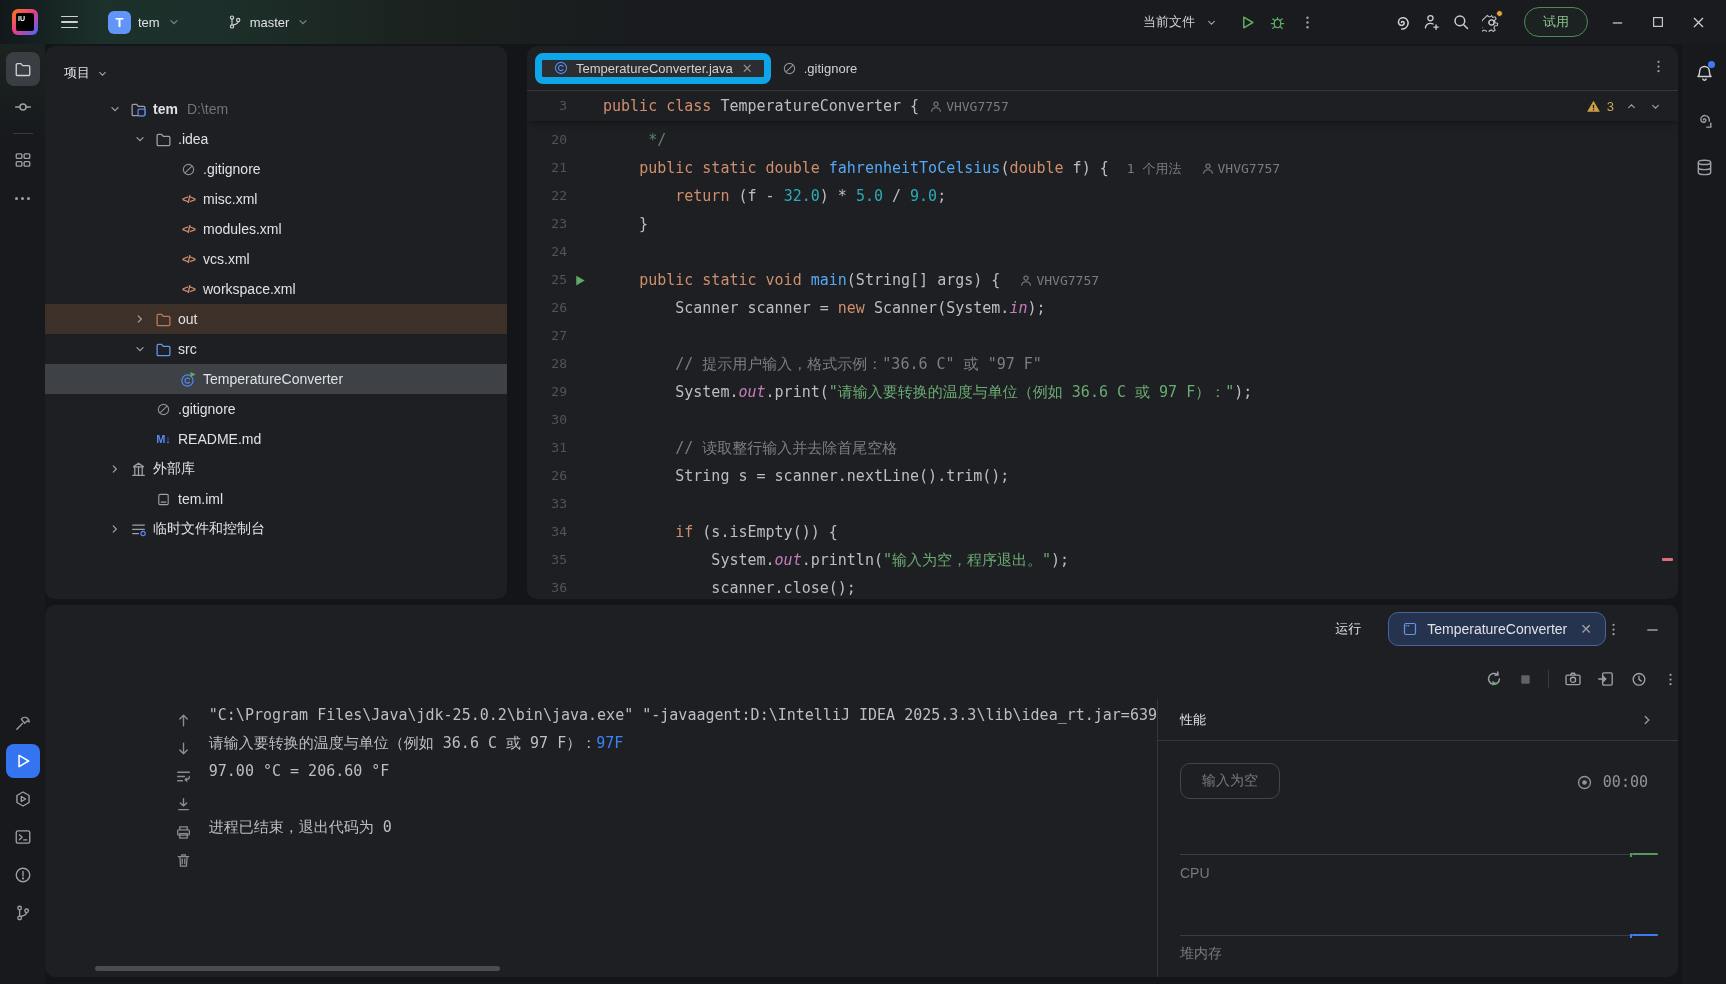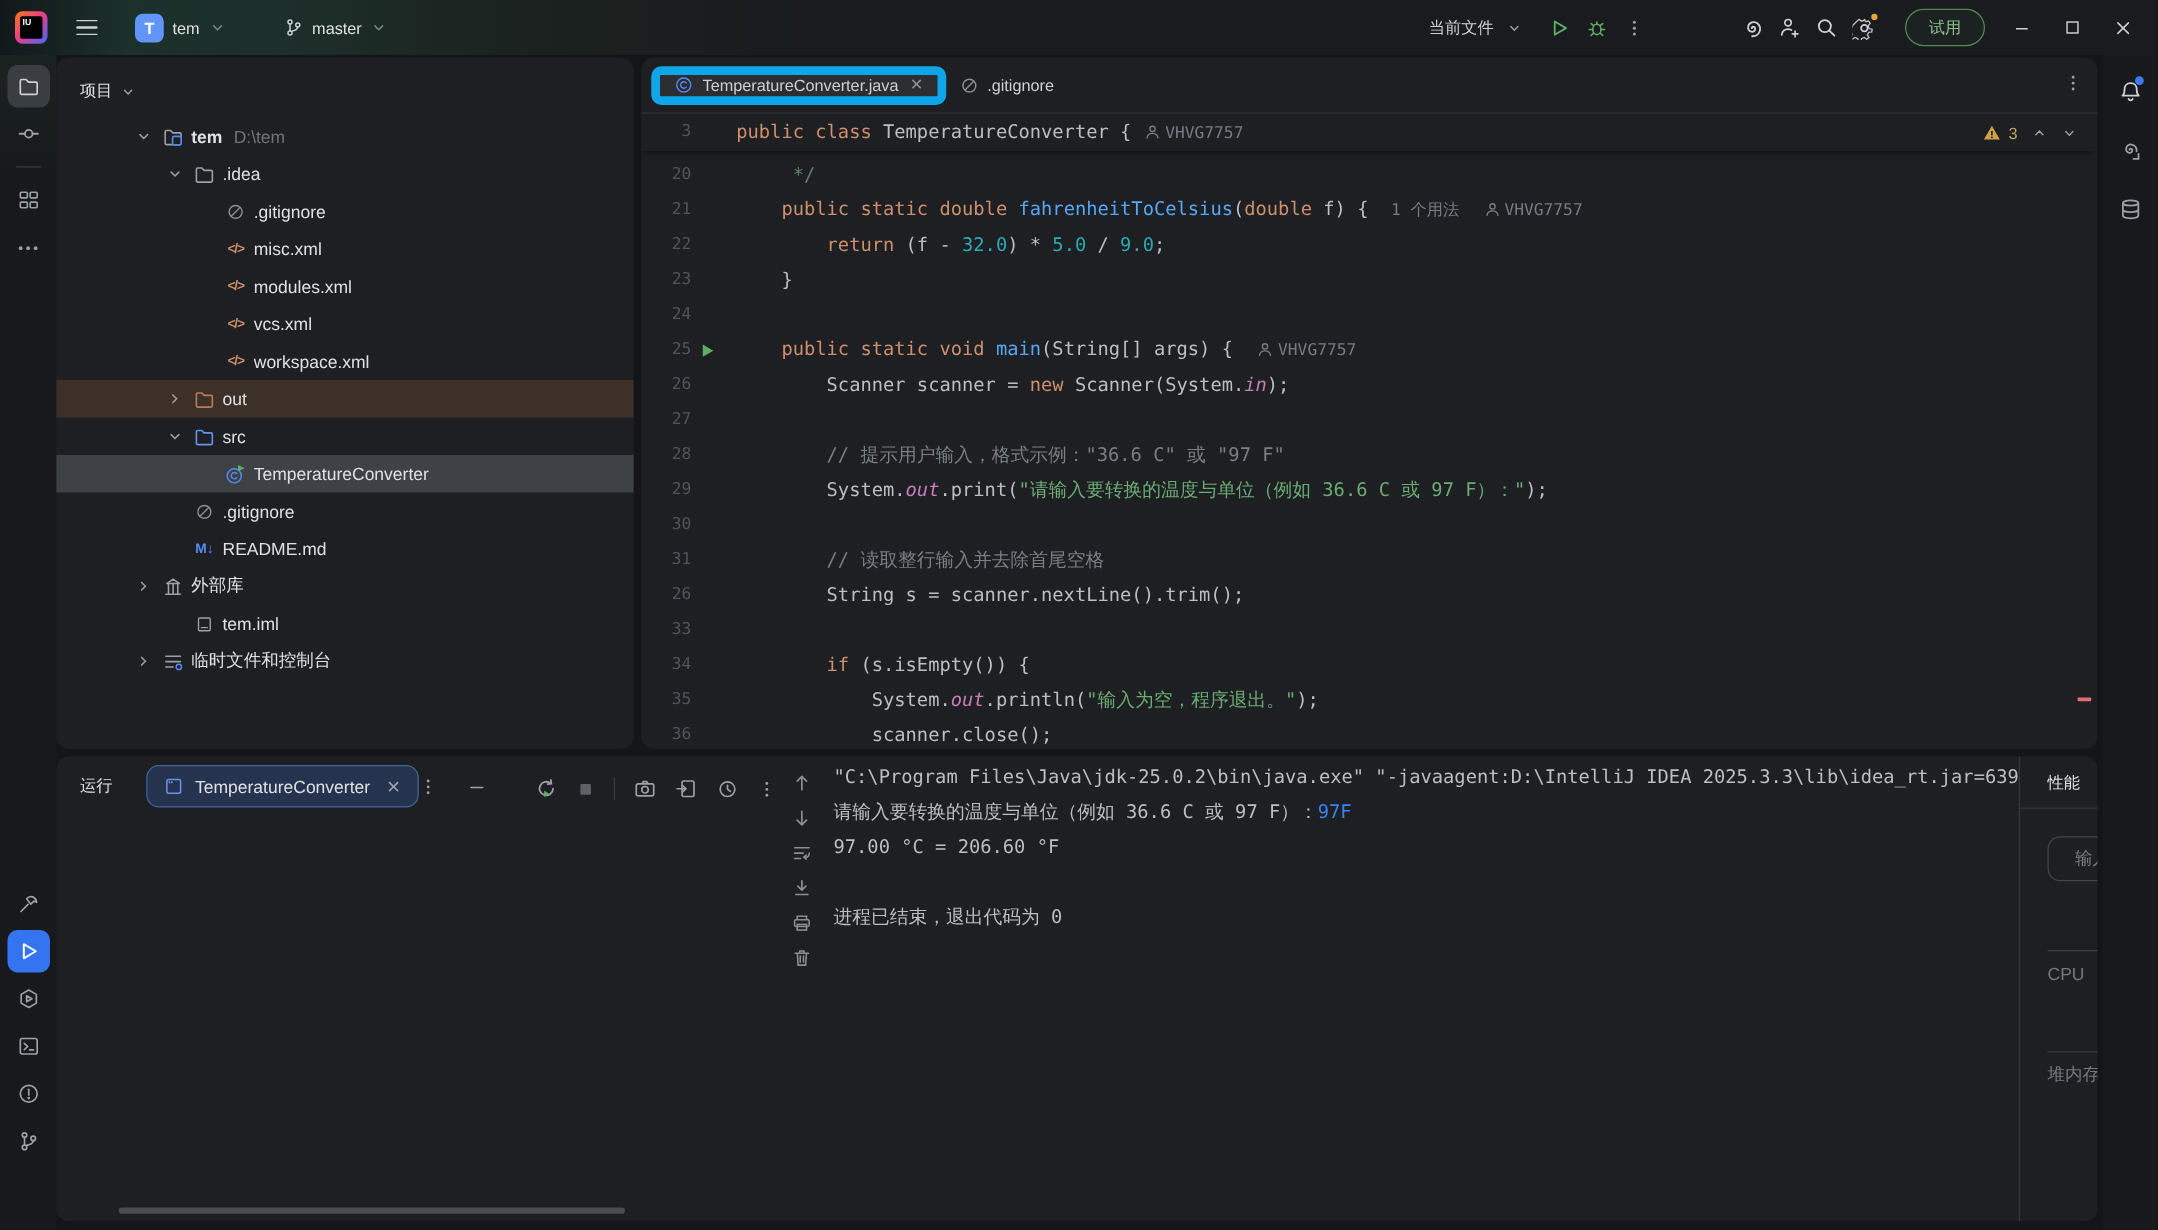--- a/index.html
+++ b/index.html
@@ -57,21 +57,21 @@
   .ab-spacer { flex:1; }
   .dots3 { display:flex; gap:3px; }
   .dots3 i { width:3px; height:3px; border-radius:50%; background:#9da0a8; display:block;}
 
   .right-strip { width:44px; flex:none; display:flex; flex-direction:column; align-items:center;
     padding-top:12px; gap:13px; background:#17191c; }
   .rs-btn { width:34px; height:34px; border-radius:8px; display:flex; align-items:center; justify-content:center; position:relative;}
   .bell-dot { position:absolute; top:5px; right:6px; width:7px; height:7px; border-radius:50%; background:#3f7bf0; }
 
   .main-col { flex:1; min-width:0; display:flex; flex-direction:column; padding:2px 4px 7px 0; }
-  .top-row { height:553px; flex:none; display:flex; gap:6px; }
+  .top-row { height:553px; flex:none; display:flex; gap:20px; }
   .island { background:#1e1f22; border-radius:10px; overflow:hidden; position:relative; }
 
   
   .project-panel { width:462px; flex:none; }
   .panel-header { height:42px; display:flex; align-items:center; gap:6px; padding:12px 0 0 19px; font-size:13px; }
   .tree { margin-top:6px; }
   .tree-row { height:30px; display:flex; align-items:center; font-size:14px; white-space:nowrap; cursor:default;}
   .tree-row.sel { background:#3e4145; }
   .tree-row.hl  { background:#3c3029; }
   .t-chev { width:23px; flex:none; display:flex; justify-content:center; }
@@ -100,21 +100,21 @@
   .code-area { flex:1; padding-top:5px; overflow:hidden;}
   .code-line { height:28px; display:flex; align-items:center; }
   .seg-kw{color:#cf8e6d} .seg-num{color:#2aacb8} .seg-str{color:#6aab73}
   .seg-cmt{color:#7a7e85} .seg-doc{color:#5f826b} .seg-field{color:#c77dbb;font-style:italic}
   .seg-meth{color:#56a8f5} .seg-p{color:#bcbec4}
   .seg-hint{color:#767b84; font-size:13px;}
   .person-ic { display:inline-block; vertical-align:-2px; margin:0 4px 0 2px;}
   .stripe-mark { position:absolute; right:5px; top:512px; width:11px; height:3px; background:#e16d78; border-radius:1px; z-index:3;}
 
   
-  .run-panel { flex:1; margin-top:6px; display:flex; flex-direction:row; min-height:0;}
+  .run-panel { flex:1; margin-top:6px; display:flex; flex-direction:column; min-height:0;align-items:flex-end;}
   .run-header { height:48px; flex:none; display:flex; align-items:center; padding:0 18px 0 19px; }
   .run-title { font-size:13px; margin-right:27px; }
   .rtab { height:34px; display:flex; align-items:center; gap:9px; padding:0 13px;
      background:#26334f; border:1px solid #44639f; border-radius:10px; font-size:14px;}
   .rtab .x { color:#9da0a8; margin-left:4px;}
   .rh-actions { margin-left:auto; display:flex; align-items:center; gap:24px;}
   .run-toolbar { height:46px; flex:none; display:flex; align-items:center; gap:15px; padding:6px 0 0 21px;}
   .vsep { width:1px; height:18px; background:#393b40; }
   .run-content { flex:1; display:flex; min-height:0; }
   .console-gutter { width:42px; flex:none; display:flex; flex-direction:column; align-items:center; gap:11px; padding-top:13px;}

